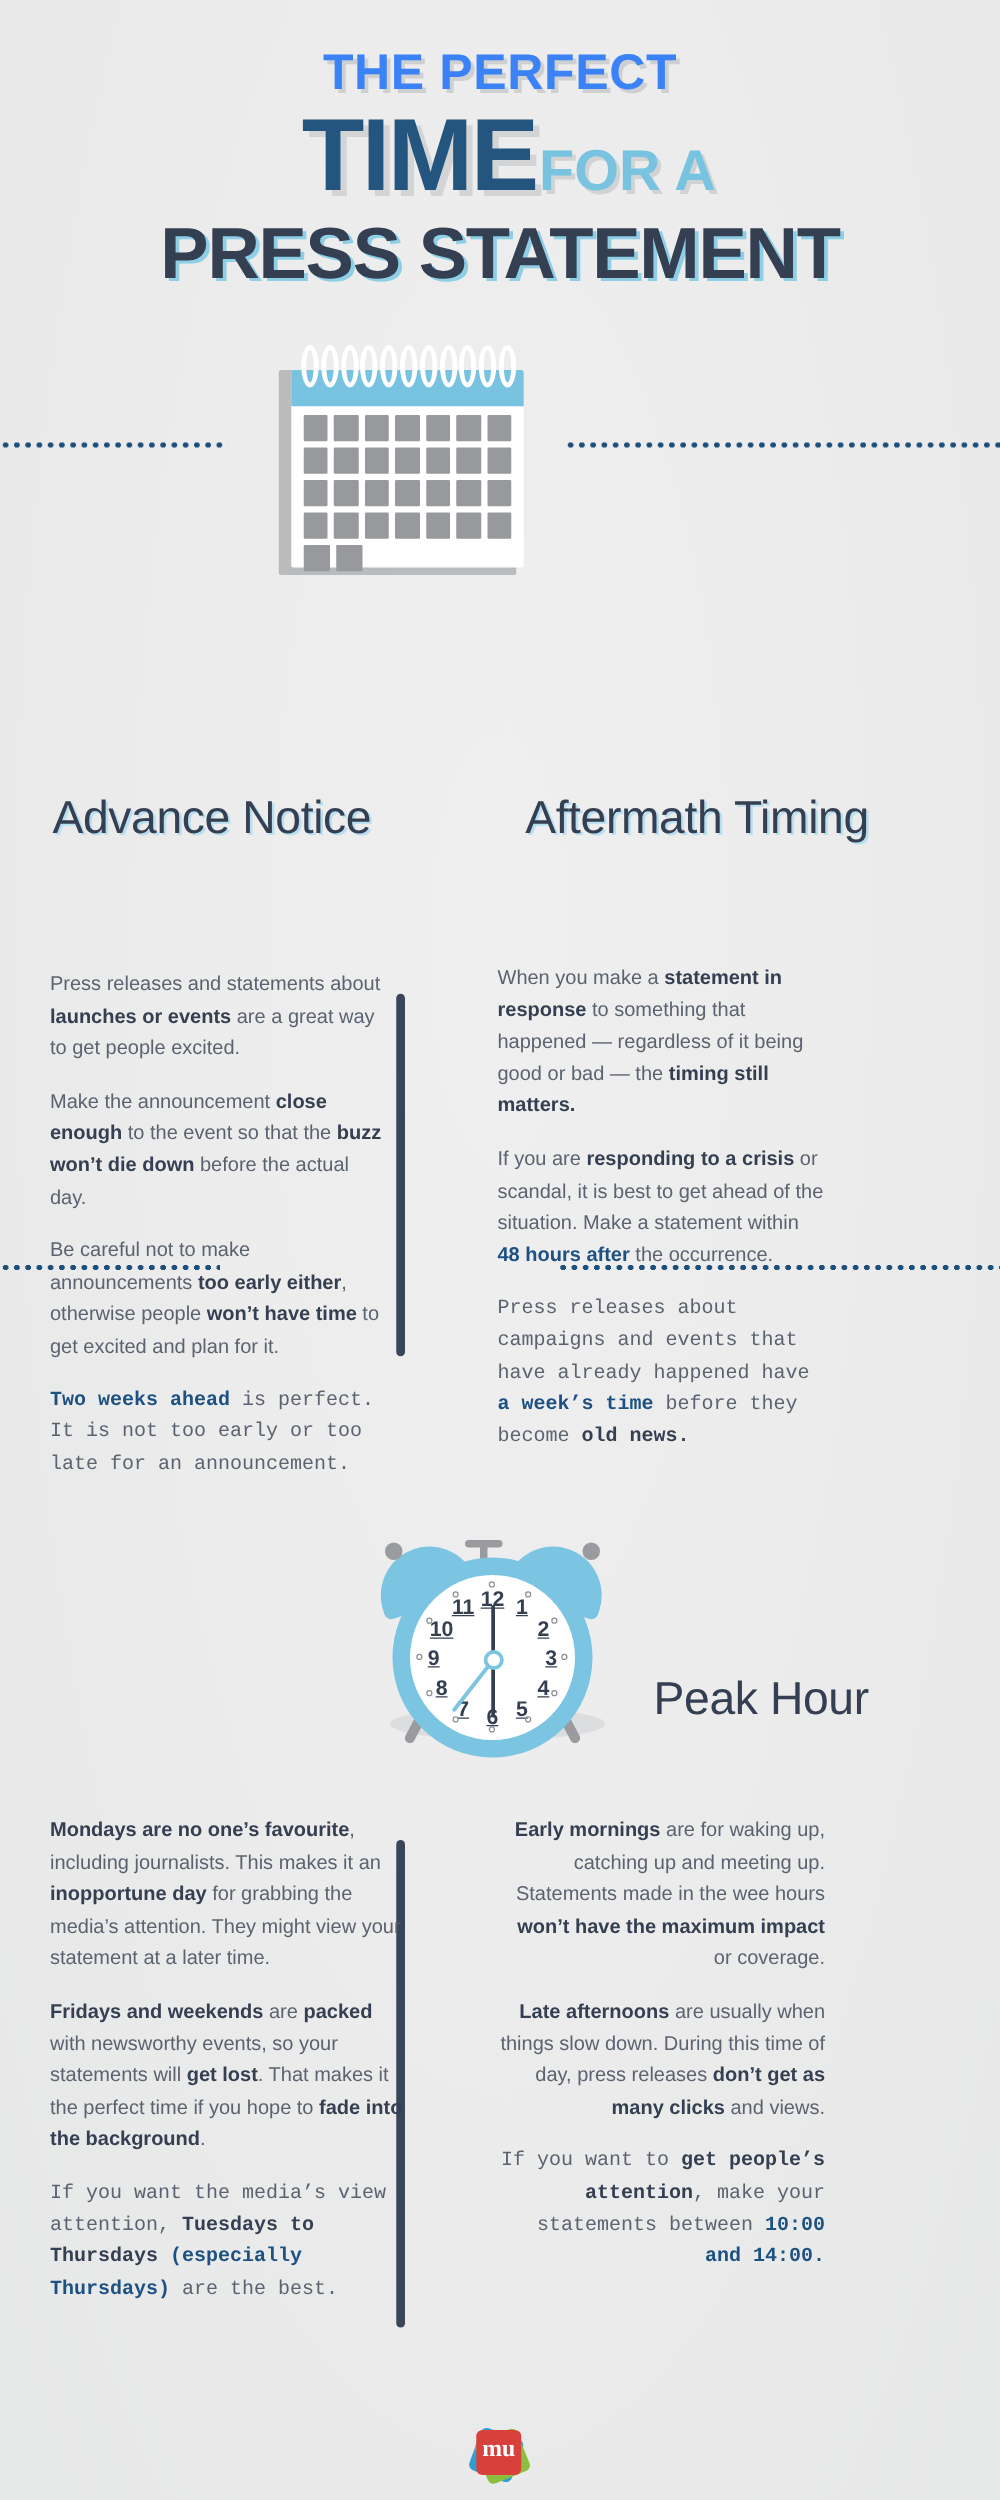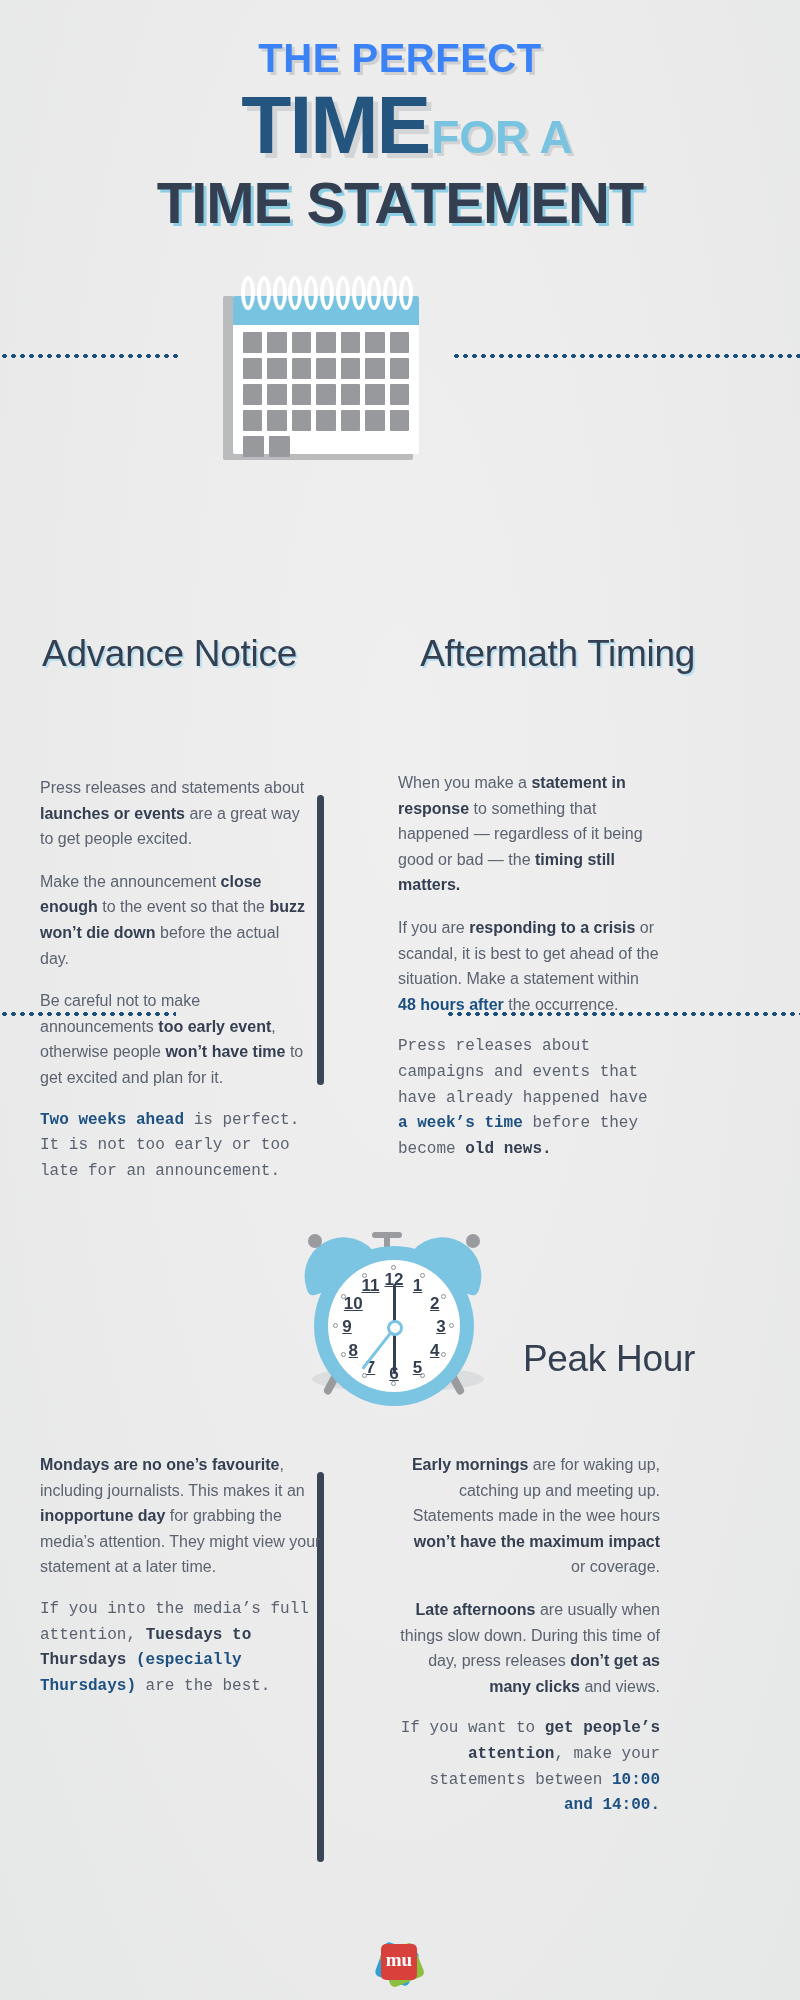--- a/index.html
+++ b/index.html
@@ -135,21 +135,21 @@
 </head>
 <body>
 
 <div class="page">
 
   <div class="title-block">
     <div class="t-line t1">THE PERFECT</div>
     <div class="t-line t2row">
       <span class="t2-main">TIME</span><span class="t2-sub">FOR A</span>
     </div>
-    <div class="t-line t3">TIME STATEMENT</div>
+    <div class="t-line t3">PRESS STATEMENT</div>
   </div>
 
   <div class="dots" id="dots-tl">
       <i></i>
     </div>
   <div class="dots" id="dots-tr">
       <i></i>
     </div>
   <div class="dots" id="dots-bl">
       <i></i>
@@ -265,31 +265,32 @@
   <div class="vbar" id="vbar-top"></div>
   <div class="vbar" id="vbar-bottom"></div>
 
   <div class="sec-head shadowed" id="head-advance">Advance Notice</div>
   <div class="sec-head shadowed" id="head-aftermath">Aftermath Timing</div>
   <div class="sec-head" id="head-peak">Peak Hour</div>
 
   <div class="body-col" id="col-advance">
       <p><span>Press releases and statements about </span><b>launches or events</b><span> are a great way to get people excited.</span></p>
       <p><span>Make the announcement </span><b>close enough</b><span> to the event so that the </span><b>buzz won’t die down</b><span> before the actual day.</span></p>
-      <p><span>Be careful not to make announcements </span><b>too early event</b><span>, otherwise people </span><b>won’t have time</b><span> to get excited and plan for it.</span></p>
+      <p><span>Be careful not to make announcements </span><b>too early either</b><span>, otherwise people </span><b>won’t have time</b><span> to get excited and plan for it.</span></p>
       <p><b class="blue">Two weeks ahead</b><span> is perfect. It is not too early or too late for an announcement.</span></p>
     </div>
   <div class="body-col" id="col-aftermath">
       <p><span>When you make a </span><b>statement in response</b><span> to something that happened — regardless of it being good or bad — the </span><b>timing still matters.</b></p>
       <p><span>If you are </span><b>responding to a crisis</b><span> or scandal, it is best to get ahead of the situation. Make a statement within </span><b class="blue">48 hours after</b><span> the occurrence.</span></p>
       <p><span>Press releases about campaigns and events that have already happened have </span><b class="blue">a week’s time</b><span> before they become </span><b>old news.</b></p>
     </div>
   <div class="body-col" id="col-optimal">
       <p><b>Mondays are no one’s favourite</b><span>, including journalists. This makes it an </span><b>inopportune day</b><span> for grabbing the media’s attention. They might view your statement at a later time.</span></p>
-      <p><span>If you into the media’s full attention, </span><b>Tuesdays to Thursdays </b><b class="blue">(especially Thursdays)</b><span> are the best.</span></p>
+      <p><b>Fridays and weekends</b><span> are </span><b>packed</b><span> with newsworthy events, so your statements will </span><b>get lost</b><span>. That makes it the perfect time if you hope to </span><b>fade into the background</b><span>.</span></p>
+      <p><span>If you want the media’s view attention, </span><b>Tuesdays to Thursdays </b><b class="blue">(especially Thursdays)</b><span> are the best.</span></p>
     </div>
   <div class="body-col" id="col-peak">
       <p><b>Early mornings</b><span> are for waking up, catching up and meeting up. Statements made in the wee hours </span><b>won’t have the maximum impact</b><span> or coverage.</span></p>
       <p><b>Late afternoons</b><span> are usually when things slow down. During this time of day, press releases </span><b>don’t get as many clicks</b><span> and views.</span></p>
       <p><span>If you want to </span><b>get people’s attention</b><span>, make your statements between </span><b class="blue">10:00 and 14:00.</b></p>
     </div>
 
   <div class="logo">
     <div class="logo-sq lg-blue"></div>
     <div class="logo-sq lg-green"></div>

